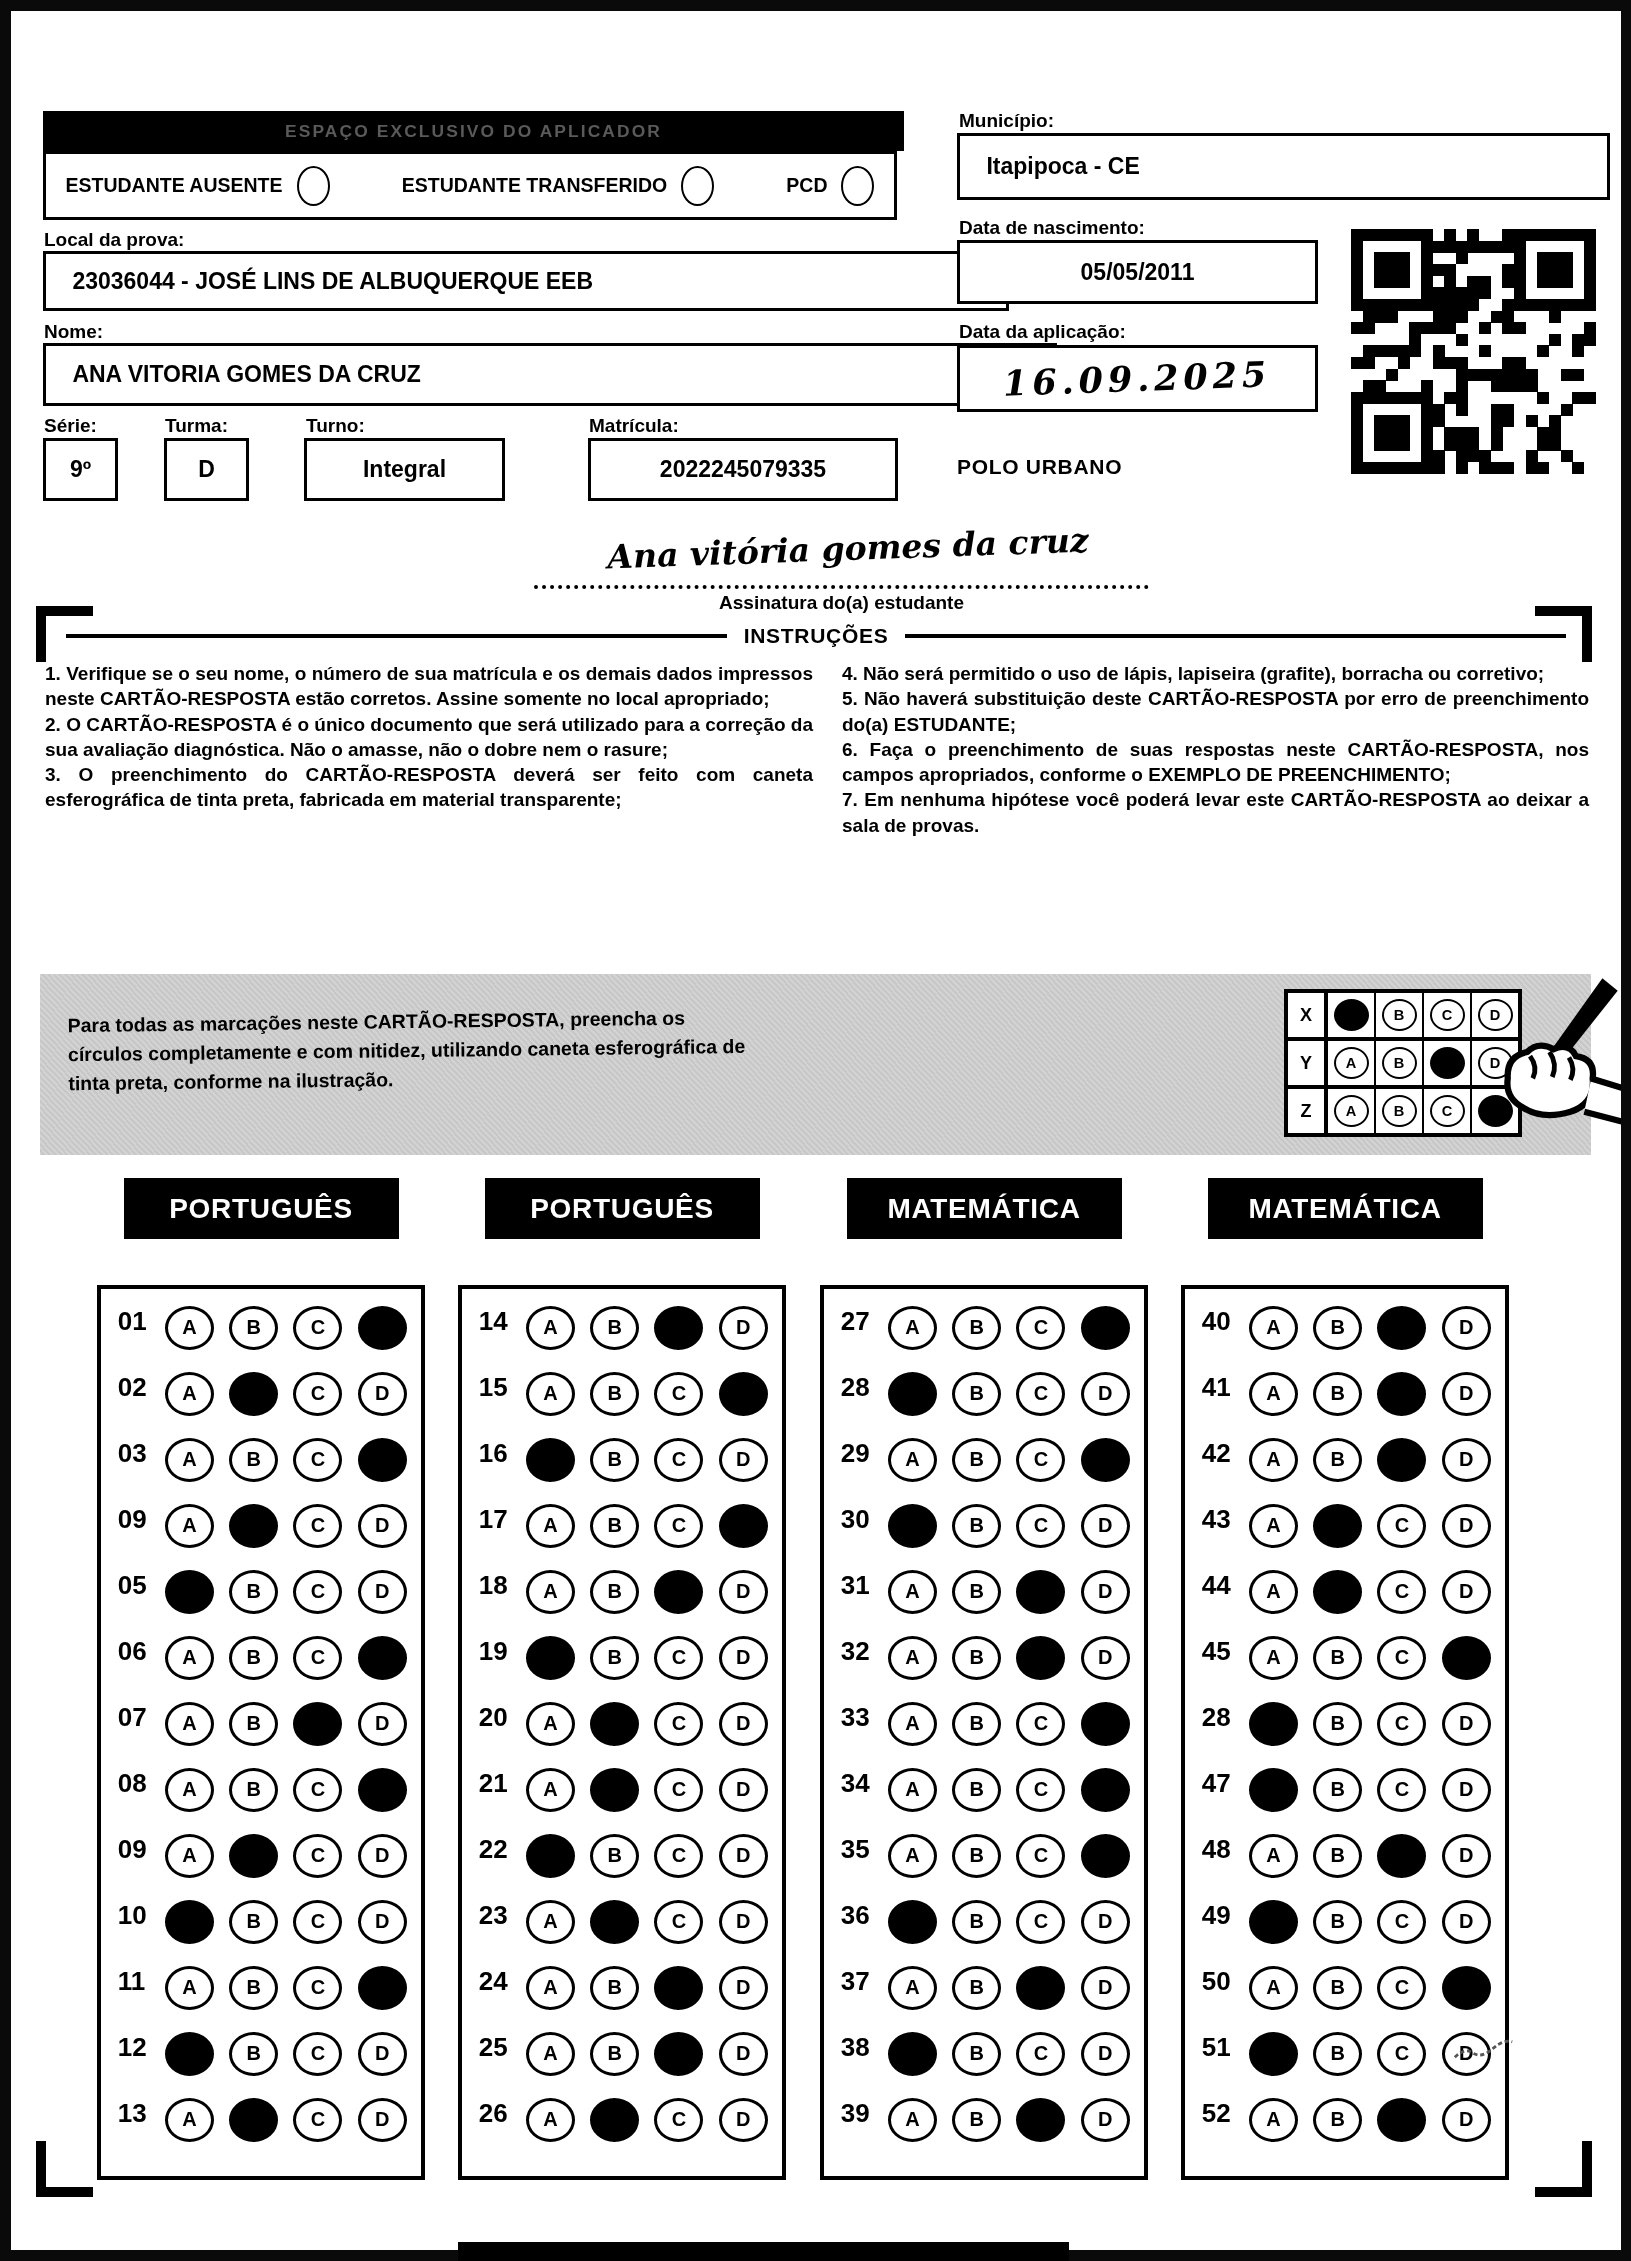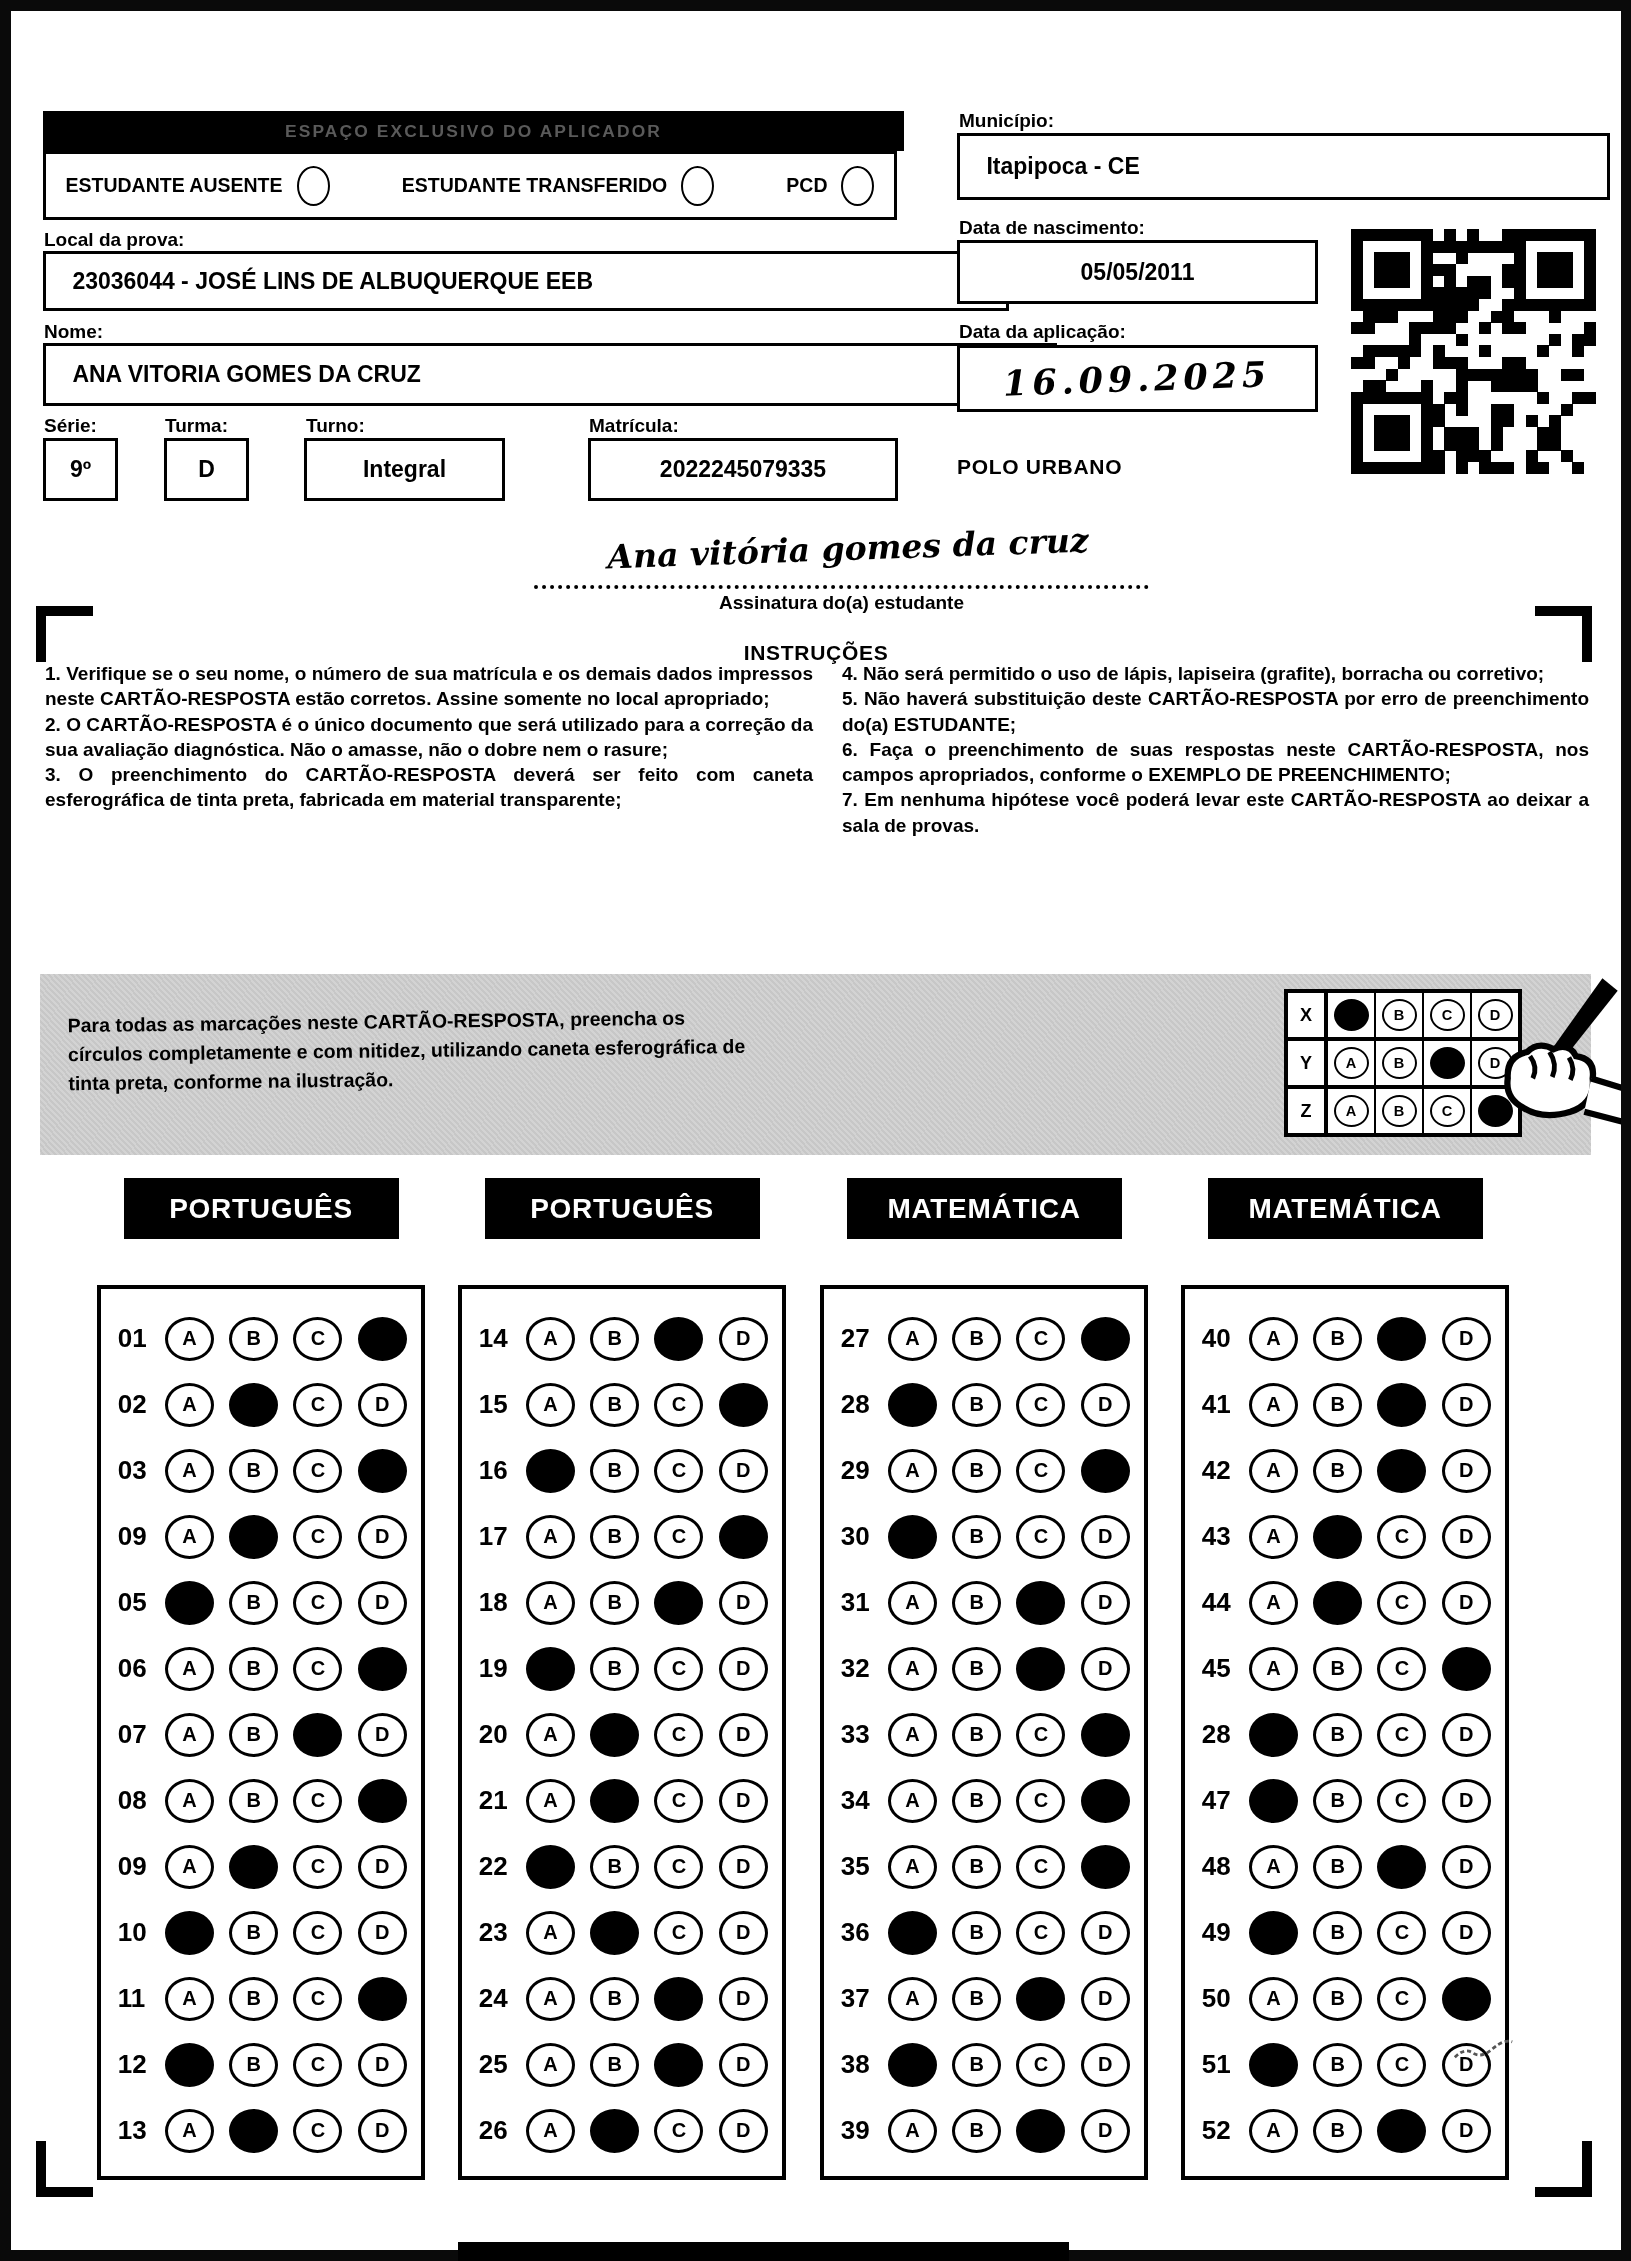--- a/index.html
+++ b/index.html
@@ -38,21 +38,21 @@
   .sig-label{position:absolute;left:534px;top:592px;width:615px;text-align:center;font-size:19px;font-weight:bold;}
 
   
   .bk{position:absolute;width:47px;height:46px;z-index:6;}
   .bk.tl{left:36px;top:606px;border-left:10.4px solid #000;border-top:10.4px solid #000;}
   .bk.tr{right:40px;top:606px;border-right:10.4px solid #000;border-top:10.4px solid #000;}
   .bk.bl{left:36px;top:2141px;border-left:10.4px solid #000;border-bottom:10.4px solid #000;}
   .bk.br{right:40px;top:2141px;border-right:10.4px solid #000;border-bottom:10.4px solid #000;}
 
   
-  .inst-title{position:absolute;left:66px;right:66px;top:624px;display:flex;align-items:center;gap:16.7px;flex-direction:column;}
+  .inst-title{position:absolute;left:66px;right:66px;top:624px;display:flex;align-items:center;gap:16.7px;}
   .inst-title .line{flex:1;height:4.2px;background:#000;}
   .inst-title .t{font-size:21px;font-weight:bold;letter-spacing:0.7px;}
   .inst-col{position:absolute;top:661px;font-size:19px;font-weight:bold;text-align:justify;line-height:1.33;}
   .inst-col p{margin:0;}
   .inst-col.lft{left:45px;width:768px;}
   .inst-col.rgt{left:842px;width:747px;}
 
   
   .gray{position:absolute;left:40px;top:974px;width:1551px;height:181px;
         background:repeating-linear-gradient(47deg,#d3d3d3 0 2.1px,#c7c7c7 2.1px 4.2px);}
@@ -66,21 +66,21 @@
   .ex-cell.lab{width:36px;font-size:18px;font-weight:bold;border-right:4.2px solid #000;}
   .ex-bubble{width:31px;height:28px;border:2.8px solid #000;border-radius:50%;display:flex;align-items:center;justify-content:center;font-size:14.6px;font-weight:bold;background:#fff;}
   .ex-bubble.filled{background:#000;}
   .ex-bubble.filled span{visibility:hidden;}
   .hand-svg{position:absolute;left:1426px;top:0px;}
 
   
   .answer-col{position:absolute;top:1178px;width:328px;}
   .col-header{width:275px;margin:0 auto;height:61px;background:#000;color:#fff;font-size:28px;font-weight:bold;display:flex;align-items:center;justify-content:center;letter-spacing:0.7px;}
   .answer-box{margin-top:46px;border:4.9px solid #000;box-sizing:border-box;padding:16.7px 0 12.5px 16.7px;background:#fff;}
-  .q-row{display:flex;align-items:center;height:66px;}
+  .q-row{display:flex;height:66px;}
   .q-num{width:43px;font-size:26px;font-weight:bold;}
   .bubble{width:43px;height:38px;border:3.5px solid #000;border-radius:50%;margin-left:15.3px;display:flex;align-items:center;justify-content:center;font-size:20px;font-weight:bold;background:#fff;}
   .bubble:first-of-type{margin-left:4.2px;}
   .bubble.filled{background:#000;}
   .bubble.filled span{visibility:hidden;}
 
   .bottom-bar{position:absolute;left:458px;bottom:0;width:611px;height:19.5px;background:#000;z-index:7;}
   .stray{position:absolute;left:1452px;top:2032px;color:#555;}
 </style>
 </head>

